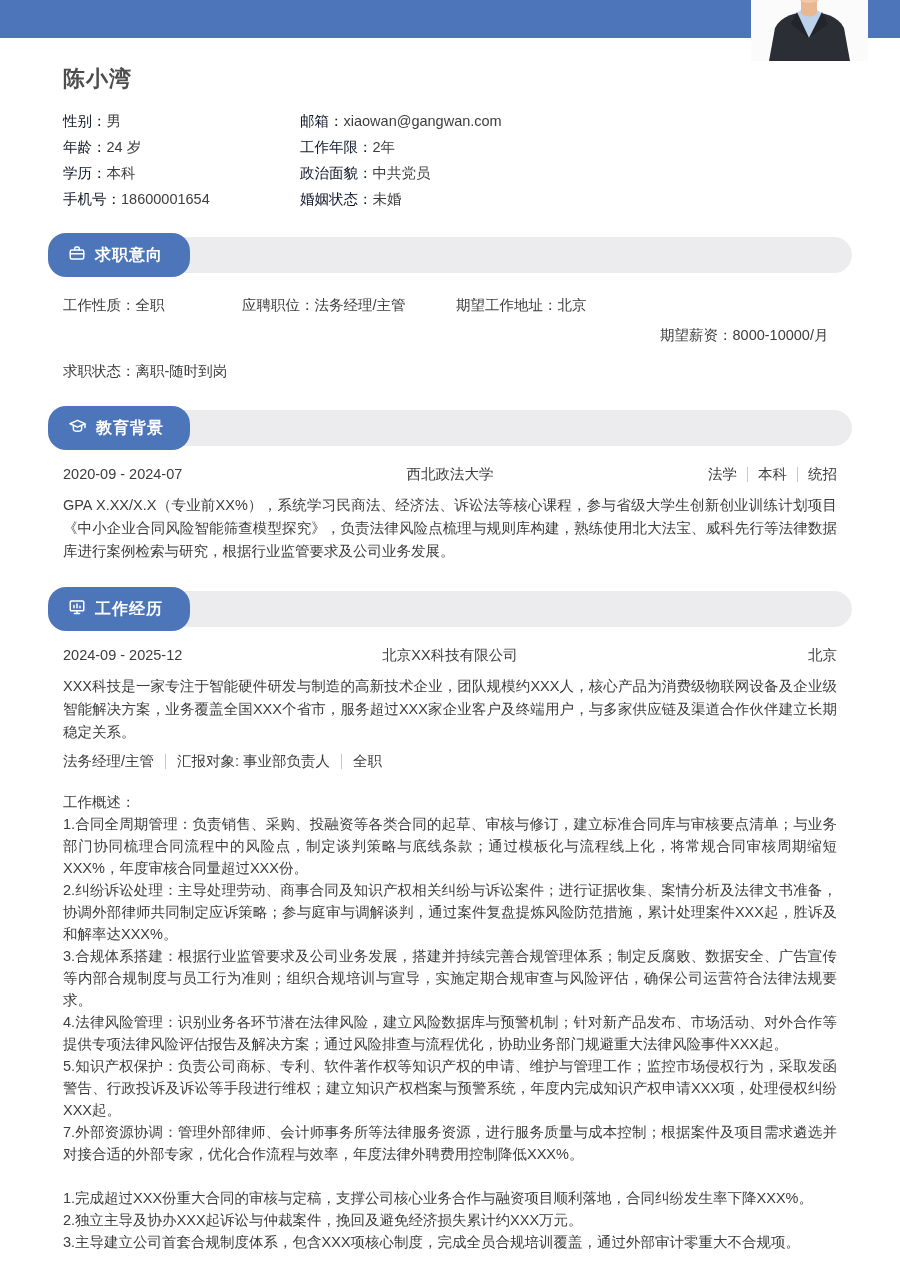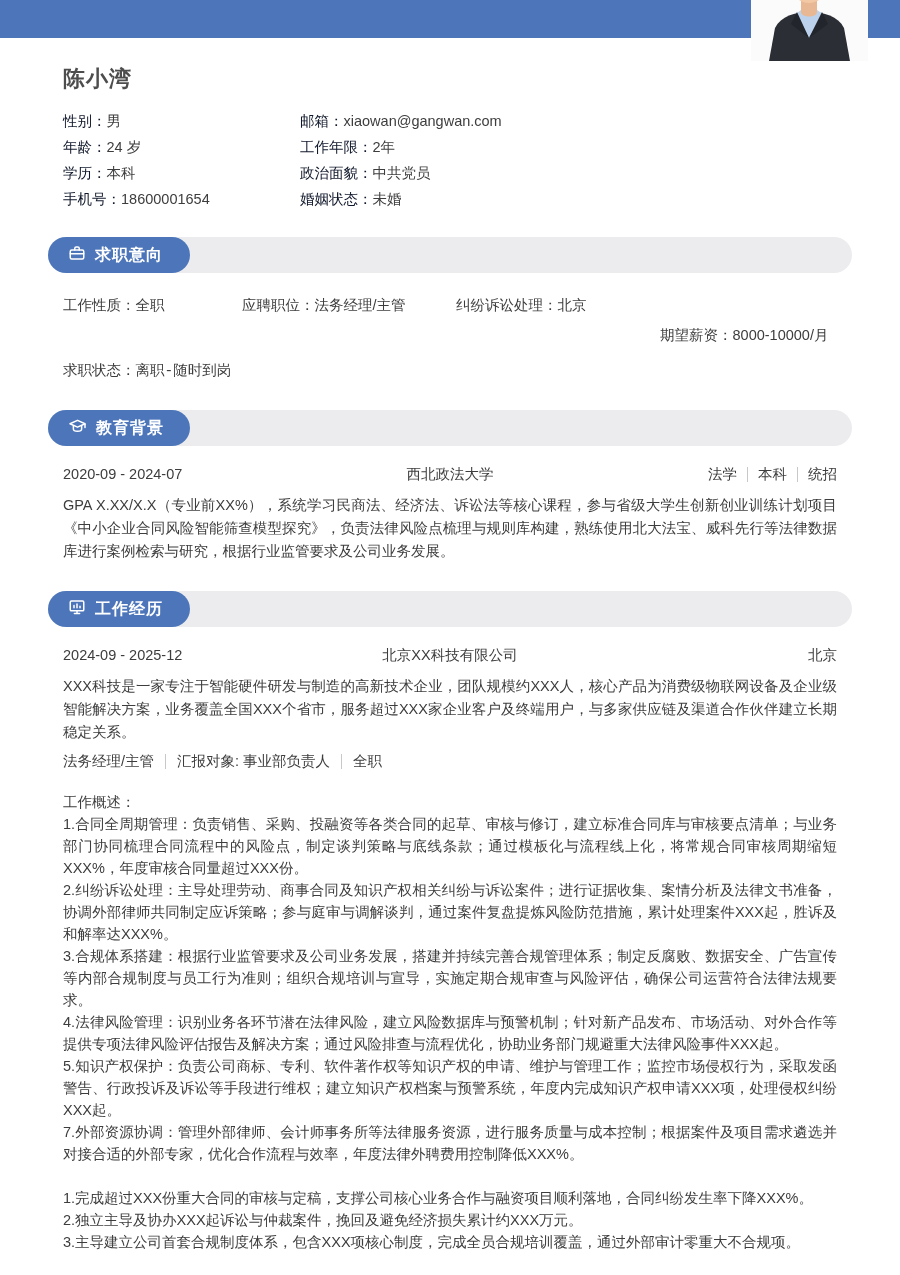--- a/index.html
+++ b/index.html
@@ -52,21 +52,21 @@
   
   .section-bar {
     height: 36px;
     background: #ececee;
     border-radius: 18px;
     display: flex;
     align-items: center;
     position: relative;
   }
   .section-pill {
-    height: 36px;
+    height: 44px;
     min-width: 142px;
     padding: 0 24px 0 20px;
     background: #4d76ba;
     border-radius: 18px;
     display: inline-flex;
     align-items: center;
     gap: 9px;
   }
   .section-pill svg { flex: 0 0 auto; }
   .section-title {
@@ -80,21 +80,21 @@
   .section-body { padding: 0 15px; font-size: 14.5px; }
   .intent-row1 {
     margin-top: 21px;
     display: flex;
     line-height: 22px;
   }
   .intent-row1 .f1 { width: 179px; }
   .intent-row1 .f2 { width: 214px; }
   .intent-row1 .f3 { width: 204px; }
   .intent-row1 .f4 { flex: 1; margin-top: 30px; }
-  .intent-row2 { margin-top: 14px; line-height: 22px; font-family: Liberation Mono, monospace; }
+  .intent-row2 { margin-top: 14px; line-height: 22px; }
   .meta-row {
     margin-top: 16px;
     display: flex;
     align-items: baseline;
     line-height: 24px;
     font-size: 14.5px;
   }
   .meta-row .left  { flex: 1; text-align: left; white-space: nowrap; }
   .meta-row .mid   { flex: 1.2; text-align: center; white-space: nowrap; }
   .meta-row .right { flex: 1; text-align: right; white-space: nowrap; }
@@ -184,21 +184,21 @@
           <path d="M3 13 h18"></path>
         </svg>
       </span>
       <span class="section-title">求职意向</span>
     </div>
   </div>
   <div class="section-body">
     <div class="intent-row1">
       <span class="f1"><span>工作性质：</span><span>全职</span></span>
       <span class="f2"><span>应聘职位：</span><span>法务经理/主管</span></span>
-      <span class="f3"><span>纠纷诉讼处理：</span><span>北京</span></span>
+      <span class="f3"><span>期望工作地址：</span><span>北京</span></span>
       <span class="f4"><span>期望薪资：</span><span>8000-10000/月</span></span>
     </div>
     <div class="intent-row2">
       <span>求职状态：</span><span>离职-随时到岗</span>
     </div>
   </div>
 
   <div class="section-bar" style="margin-top:28px;">
     <div class="section-pill">
       <span>

